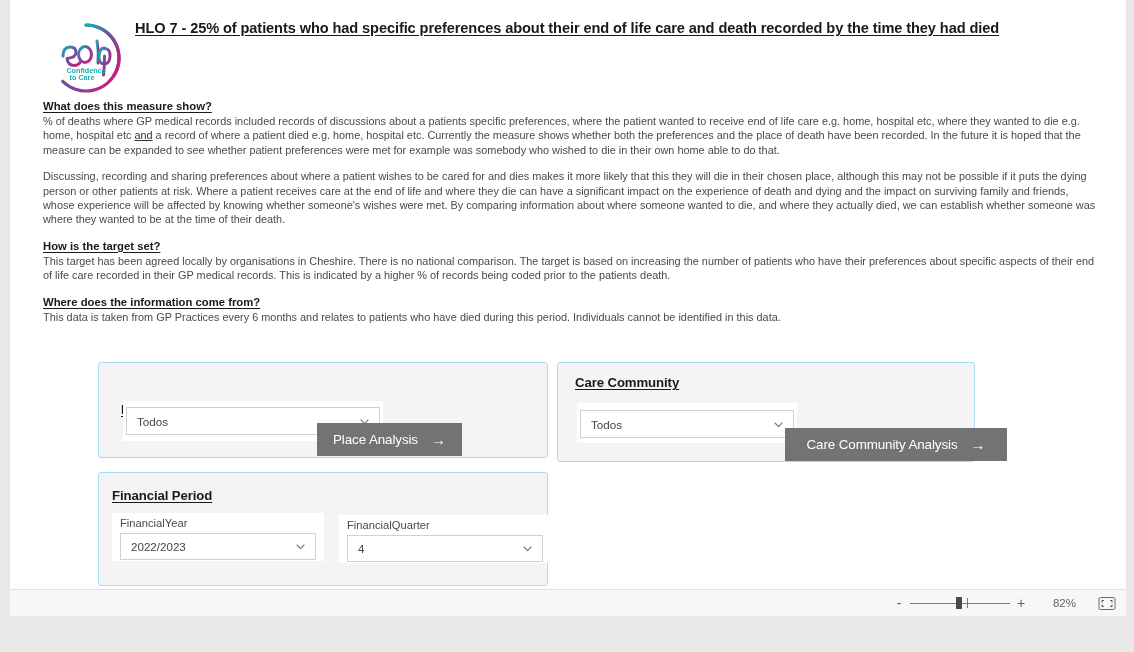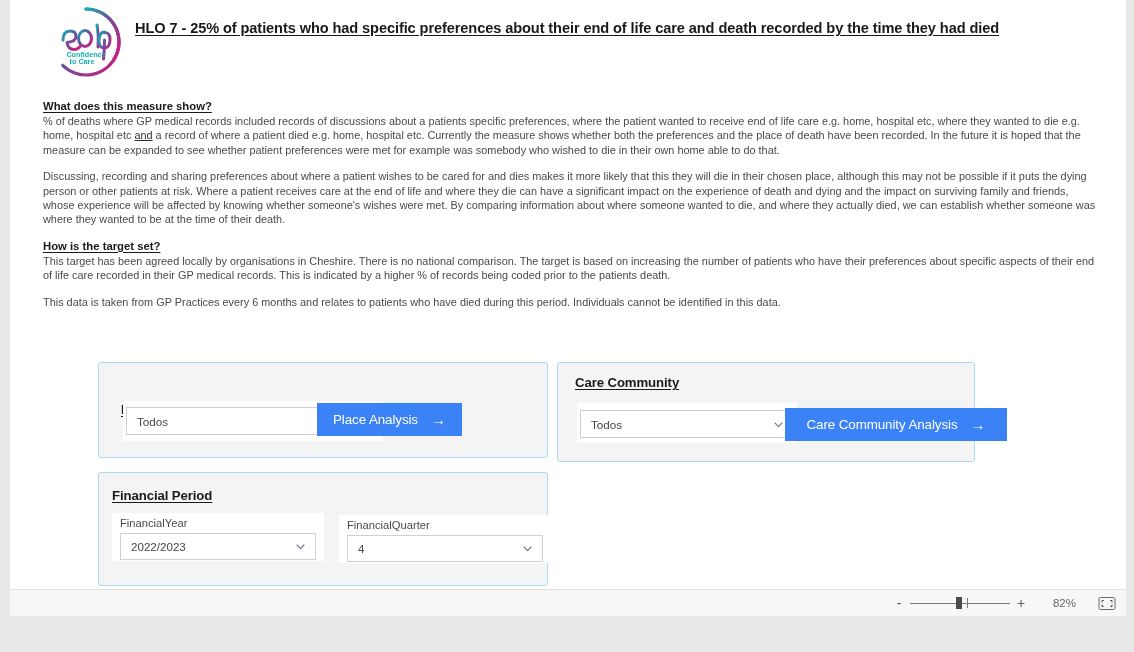--- a/index.html
+++ b/index.html
@@ -36,21 +36,21 @@
   
   .header {
     position: absolute;
     left: 0; top: 0;
     width: 100%;
     height: 100px;
   }
   .logo {
     position: absolute;
     left: 37px;
-    top: 3px;
+    top: 19px;
     width: 78px;
     height: 78px;
   }
   .logo svg { display: block; }
 
   .report-title {
     position: absolute;
     left: 125px;
     top: 19px;
     width: 960px;
@@ -160,30 +160,31 @@
   .fy-shell      { left: 13px;  top: 40px; width: 212px; height: 48px; }
   .fy-caption    { left: 21px;  top: 44px; }
   .fy-select     { left: 21px;  top: 60px; width: 196px; height: 27px; }
   .fq-shell      { left: 240px; top: 42px; width: 212px; height: 48px; }
   .fq-caption    { left: 248px; top: 46px; }
   .fq-select     { left: 248px; top: 62px; width: 196px; height: 27px; }
 
   
   .analysis-btn {
     position: absolute;
-    background: #3b82f6;
+    background: #737373;
     border: none;
     display: flex;
     align-items: center;
     justify-content: center;
     gap: 13px;
     color: #ffffff;
     cursor: pointer;
     box-sizing: border-box;
     padding: 0 12px;
+    margin-top: 20px;
   }
   .analysis-btn .btn-label {
     font-size: 13.4px;
     letter-spacing: -0.1px;
     white-space: nowrap;
   }
   .analysis-btn .arrow {
     font-size: 15px;
     line-height: 1;
     font-weight: bold;
@@ -355,20 +356,21 @@
       <div class="sect">
         <div class="sect-body">Discussing, recording and sharing preferences about where a patient wishes to be cared for and dies makes it more likely that this they will die in their chosen place, although this may not be possible if it puts the dying person or other patients at risk. Where a patient receives care at the end of life and where they die can have a significant impact on the experience of death and dying and the impact on surviving family and friends, whose experience will be affected by knowing whether someone's wishes were met. By comparing information about where someone wanted to die, and where they actually died, we can establish whether someone was where they wanted to be at the time of their death.</div>
       </div>
 
       <div class="sect">
         <div class="sect-head">How is the target set?</div>
         <div class="sect-body">This target has been agreed locally by organisations in Cheshire. There is no national comparison. The target is based on increasing the number of patients who have their preferences about specific aspects of their end of life care recorded in their GP medical records. This is indicated by a higher % of records being coded prior to the patients death.</div>
       </div>
 
       <div class="sect">
+        <div class="sect-head">Where does the information come from?</div>
         <div class="sect-body">This data is taken from GP Practices every 6 months and relates to patients who have died during this period. Individuals cannot be identified in this data.</div>
       </div>
     </div>
 
     <div class="card card-place">
       <div class="card-title">Place</div>
       <div class="slicer-shell place-shell"></div>
       <div class="slicer-box place-select">
         <span class="slicer-value">Todos</span>
         <span class="chev">

